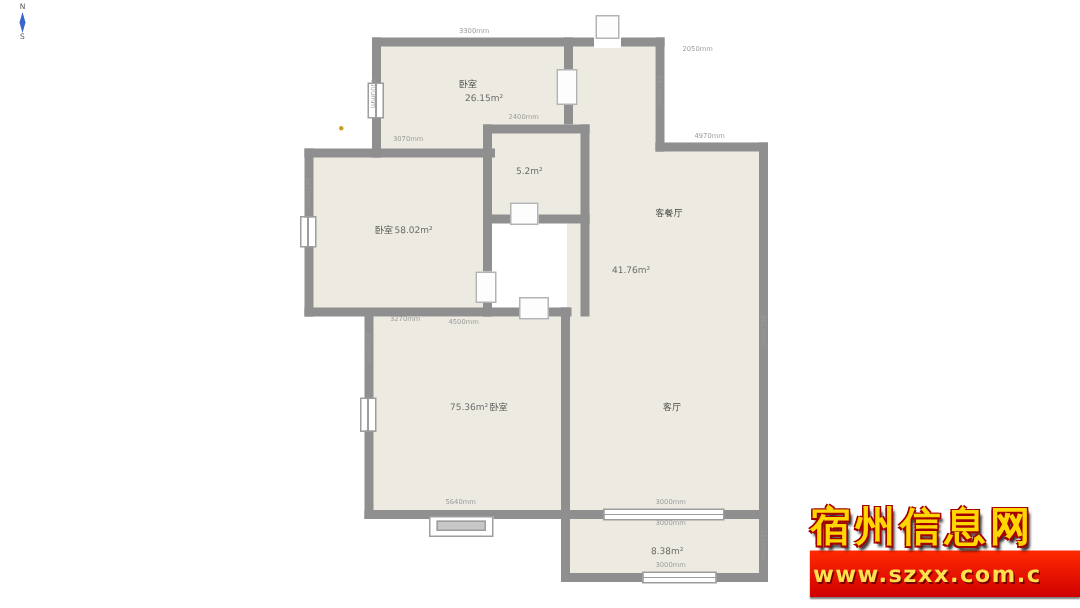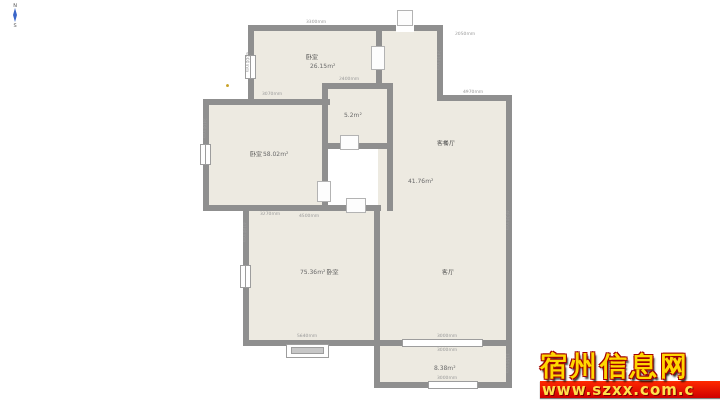--- a/index.html
+++ b/index.html
@@ -22,21 +22,21 @@
             background:#c9a227;z-index:5;}
   
   #compass{position:absolute;left:9px;top:2px;width:12px;text-align:center;z-index:6;}
   #compass .cl{font-size:5px;line-height:6px;color:#555;}
   
   #watermark{position:absolute;right:0;bottom:7px;width:180px;z-index:10;}
   #wm-title{font-family:"DejaVu Serif",serif;font-weight:bold;font-size:27px;line-height:29px;
             letter-spacing:3px;color:#ffd700;white-space:nowrap;
             text-shadow:-1px -1px 0 #a30000,1px -1px 0 #a30000,-1px 1px 0 #a30000,
                         1px 1px 0 #a30000,2px 3px 2px rgba(0,0,0,.85);}
-  #wm-band{margin-top:1px;height:17px;background:linear-gradient(180deg,#ff2a00,#cf0000);
+  #wm-band{margin-top:1px;height:31px;background:linear-gradient(180deg,#ff2a00,#cf0000);
            display:flex;align-items:center;box-shadow:0 1px 1px rgba(0,0,0,.5);}
   #wm-url{font-weight:bold;font-size:15px;letter-spacing:1px;color:#ffe14d;padding-left:2px;
           white-space:nowrap;text-shadow:1px 1px 0 #7a0000;}
 </style>
 </head>
 <body>
 
 <div id="stage">
 
   <div id="compass">

